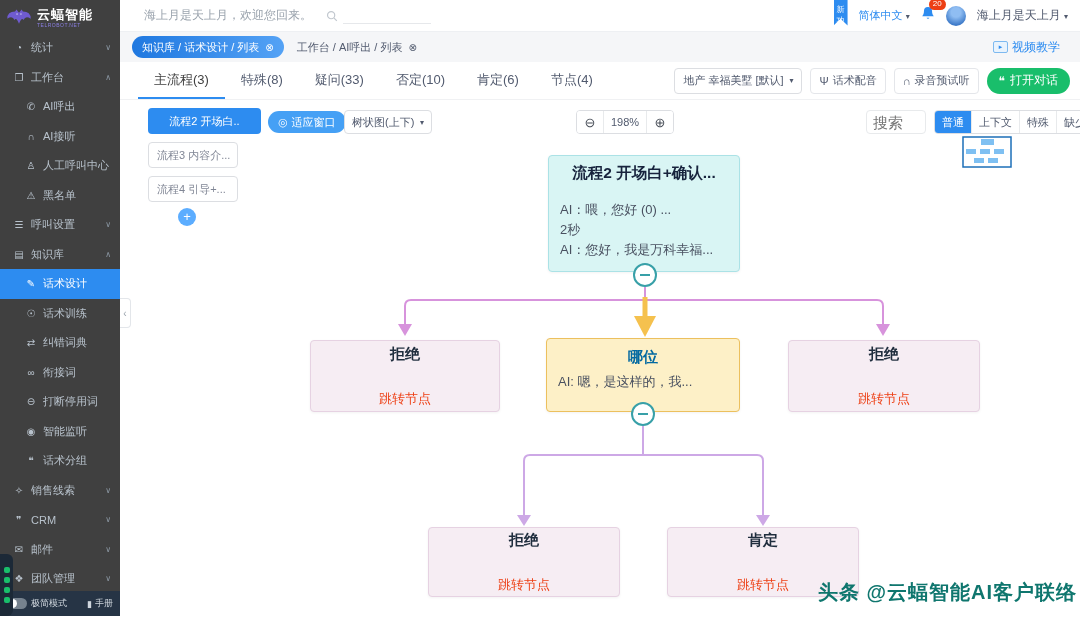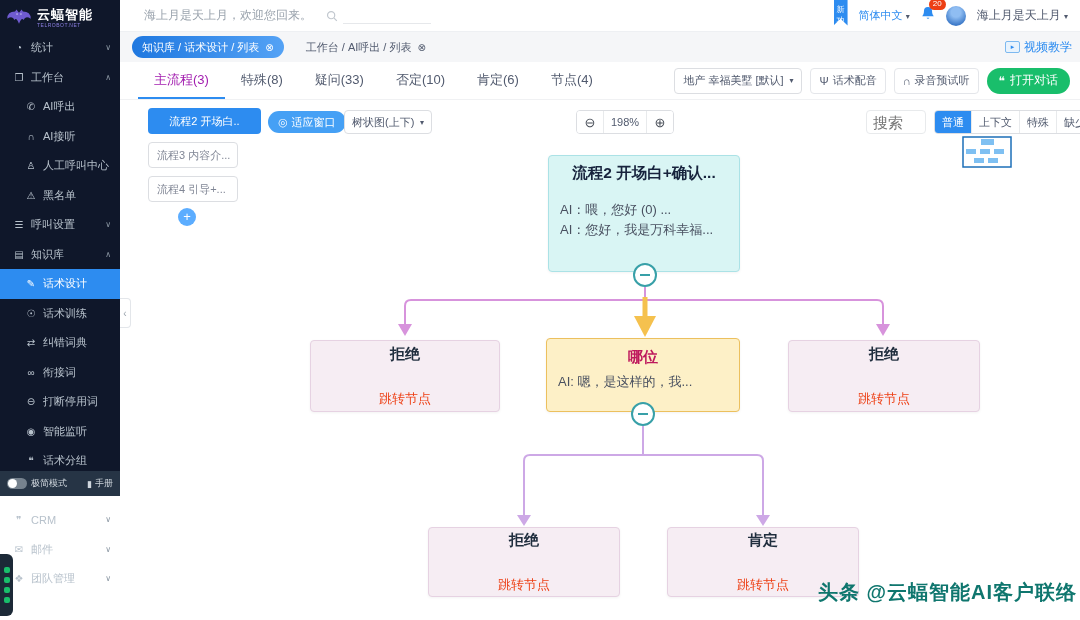--- a/index.html
+++ b/index.html
@@ -1,21 +1,21 @@
 <!DOCTYPE html>
 <html><head>
 <meta charset="utf-8">
 <style>
   *{margin:0;padding:0;box-sizing:border-box}
   html,body{width:1080px;height:620px}
   body{font-family:"Liberation Sans","DejaVu Sans",sans-serif;background:#fff;overflow:hidden}
   .app{position:relative;width:1080px;height:620px;background:#fff;overflow:hidden}
 
   
-  .sidebar{position:absolute;left:0;top:0;width:120px;height:496px;background:#0f172a;z-index:10}
+  .sidebar{position:absolute;left:0;top:0;width:120px;height:616px;background:#404040;z-index:10}
   .logo{display:flex;align-items:center;gap:5px;padding:5px 6px;height:36px}
   .logo-name{color:#fff;font-size:13px;font-weight:bold;letter-spacing:1px;line-height:1.1}
   .logo-domain{color:#8a7ee0;font-size:5px;letter-spacing:.5px}
   .nav{position:absolute;top:33px;left:0;width:120px}
   .menu-item{position:relative;height:29.5px;display:flex;align-items:center;gap:6px;padding-left:13px;color:#b8c2cc;font-size:11px;cursor:pointer}
   .menu-item.indent{padding-left:25px}
   .menu-item.active{background:#2d8cf0;color:#fff}
   .mi-icon{width:12px;font-size:10px;text-align:center;flex:0 0 12px}
   .mi-label{white-space:nowrap}
   .chevron{position:absolute;right:9px;font-size:8px;color:#8b97a3}
@@ -39,27 +39,27 @@
   .badge{position:absolute;top:-7px;right:-11px;background:#ed3f14;color:#fff;font-size:8px;border-radius:7px;padding:1px 4px;line-height:1.1}
   .avatar{width:20px;height:20px;border-radius:50%;background:radial-gradient(circle at 50% 32%,#8fbdf2 28%,#3c79c8 75%)}
   .username{font-size:12px;color:#515a6e;cursor:pointer}
   .caret{font-size:8px;color:#515a6e}
 
   
   .tabbar{position:absolute;left:120px;top:32px;width:960px;height:30px;background:#f5f6f8;display:flex;align-items:center;gap:12px;padding-left:12px;z-index:5}
   .tab-pill{display:flex;align-items:center;gap:6px;font-size:11px;color:#515a6e;cursor:pointer;height:22px;padding:0 10px}
   .tab-pill.active{background:linear-gradient(90deg,#1f78e0,#54a2f5);color:#fff;border-radius:12px}
   .tab-close{font-size:10px}
-  .video-link{margin-left:auto;margin-right:8px;display:flex;align-items:center;gap:4px;color:#2d8cf0;font-size:12px;cursor:pointer}
+  .video-link{margin-left:auto;margin-right:20px;display:flex;align-items:center;gap:4px;color:#2d8cf0;font-size:12px;cursor:pointer}
   .video-icon{width:15px;height:12px;border:1px solid #7db9f0;border-radius:2px;background:#e8f3fd;color:#2d8cf0;font-size:7px;line-height:10px;text-align:center}
 
   
   .subtabs{position:absolute;left:120px;top:62px;width:960px;height:38px;background:#fff;border-bottom:1px solid #f0f1f3;display:flex;align-items:center;padding-left:18px;z-index:5}
   .subtab{padding:0 16px;line-height:35px;font-size:13px;color:#515a6e;border-bottom:2px solid transparent;cursor:pointer}
-  .subtab.active{color:#a21caf;border-bottom-color:#2d8cf0}
+  .subtab.active{color:#404040;border-bottom-color:#2d8cf0}
   .script-tools{margin-left:auto;display:flex;align-items:center;gap:8px;padding-right:10px}
   .select-box{width:128px;height:26px;border:1px solid #dcdee2;border-radius:4px;background:#fff;font-size:11px;color:#515a6e;display:flex;align-items:center;justify-content:space-between;padding:0 8px;cursor:pointer}
   .tool-btn{height:26px;border:1px solid #e4e6ea;border-radius:4px;background:#fff;font-size:11px;color:#515a6e;display:flex;align-items:center;gap:4px;padding:0 8px;cursor:pointer}
   .open-dialog{height:26px;border-radius:13px;background:#19be6b;color:#fff;font-size:12px;display:flex;align-items:center;gap:5px;padding:0 12px;cursor:pointer;border:none}
 
   
   .canvas{position:absolute;left:120px;top:100px;width:960px;height:520px;background:#fff}
   .cur-flow{position:absolute;left:28px;top:8px;width:113px;height:26px;background:#2d8cf0;color:#fff;font-size:11px;border:none;border-radius:4px;cursor:pointer;z-index:4;white-space:nowrap}
   .process-item{position:absolute;left:28px;width:90px;height:26px;background:#fff;border:1px solid #dcdee2;border-radius:4px;color:#808695;font-size:11px;display:flex;align-items:center;padding-left:8px;cursor:pointer;z-index:4;white-space:nowrap}
   .add-process{position:absolute;left:58px;top:108px;width:18px;height:18px;border-radius:50%;background:#5cadff;color:#fff;border:none;font-size:13px;line-height:16px;cursor:pointer;z-index:4}
@@ -76,21 +76,21 @@
   .filter-btn.active{background:#2d8cf0;color:#fff}
   .minimap{position:absolute;left:842px;top:36px;z-index:4;cursor:pointer}
 
   
   .flow-svg{position:absolute;left:0;top:0;width:960px;height:520px;pointer-events:none;z-index:1}
   .node{position:absolute;border-radius:4px;z-index:2;cursor:pointer;box-shadow:0 1px 3px rgba(0,0,0,.05)}
   .node-root{left:428px;top:55px;width:192px;height:117px;background:#d9f5f4;border:1px solid #abe2e6;padding:7px 11px}
   .node-root .n-title{font-size:15.5px;font-weight:bold;color:#17233d;text-align:center;margin-bottom:16px;white-space:nowrap}
   .n-line{font-size:13px;color:#495060;line-height:1.55;white-space:nowrap;text-align:left}
   .node-yellow{left:426px;top:238px;width:194px;height:74px;background:#fdf0c7;border:1px solid #ecc05e;padding:9px 11px}
-  .node-yellow .n-title{font-size:15px;font-weight:bold;color:#be185d;text-align:center;margin-bottom:5px}
+  .node-yellow .n-title{font-size:15px;font-weight:bold;color:#0369a1;text-align:center;margin-bottom:5px}
   .node-pink{background:#f6edf3;border:1px solid #e6d2e2;display:flex;flex-direction:column;align-items:center;justify-content:center;gap:26px}
   .node-pink .n-title{font-size:15px;font-weight:bold;color:#1f2d3d}
   .n-link{font-size:13px;color:#ed3f14;cursor:pointer}
   .nd-mid-left{left:190px;top:240px;width:190px;height:72px}
   .nd-mid-right{left:668px;top:240px;width:192px;height:72px}
   .nd-bot-left{left:308px;top:427px;width:192px;height:70px}
   .nd-bot-right{left:547px;top:427px;width:192px;height:70px}
   .collapse-circle{position:absolute;width:24px;height:24px;border-radius:50%;background:#fff;border:2px solid #38a0a8;z-index:3;display:flex;align-items:center;justify-content:center;cursor:pointer}
   .collapse-circle::after{content:'';width:10px;height:2px;background:#38a0a8}
   .cc-root{left:513px;top:163px}
@@ -266,21 +266,21 @@
             <path d="M6.4 13.4a1.7 1.7 0 0 0 3.2 0z" fill="#2d8cf0"></path>
           </svg>
         <span class="badge">20</span>
       </span>
       <span class="avatar"></span>
       <span class="username"><span>海上月是天上月</span> <span class="caret">▾</span></span>
     </span>
   </header>
 
   <div class="tabbar">
-    <span style="display:flex;gap:12px;align-items:center">
+    <span style="display:flex;gap:3px;align-items:center">
 
         <span class="tab-pill active">
           <span>知识库 / 话术设计 / 列表</span>
           <span class="tab-close">⊗</span>
         </span>
 
         <span class="tab-pill">
           <span>工作台 / AI呼出 / 列表</span>
           <span class="tab-close">⊗</span>
         </span>
@@ -394,20 +394,21 @@
       <path d="M523 355 H637 Q643 355 643 361 L643 416" stroke="#cda8e6" stroke-width="2" fill="none"></path>
       <polygon points="636,415 650,415 643,426" fill="#cda8e6"></polygon>
     </svg>
 
     
     <div class="node node-root">
       <div class="n-title">流程2 开场白+确认...</div>
       <div>
 
       <div class="n-line">AI：喂，您好 (0) ...</div>
+          <div class="n-line">2秒</div>
           <div class="n-line">AI：您好，我是万科幸福...</div>
         </div>
     </div>
     <div class="collapse-circle cc-root"></div>
 
     <div class="node node-pink nd-mid-left">
       <div class="n-title">拒绝</div>
       <div class="n-link">跳转节点</div>
     </div>
 

